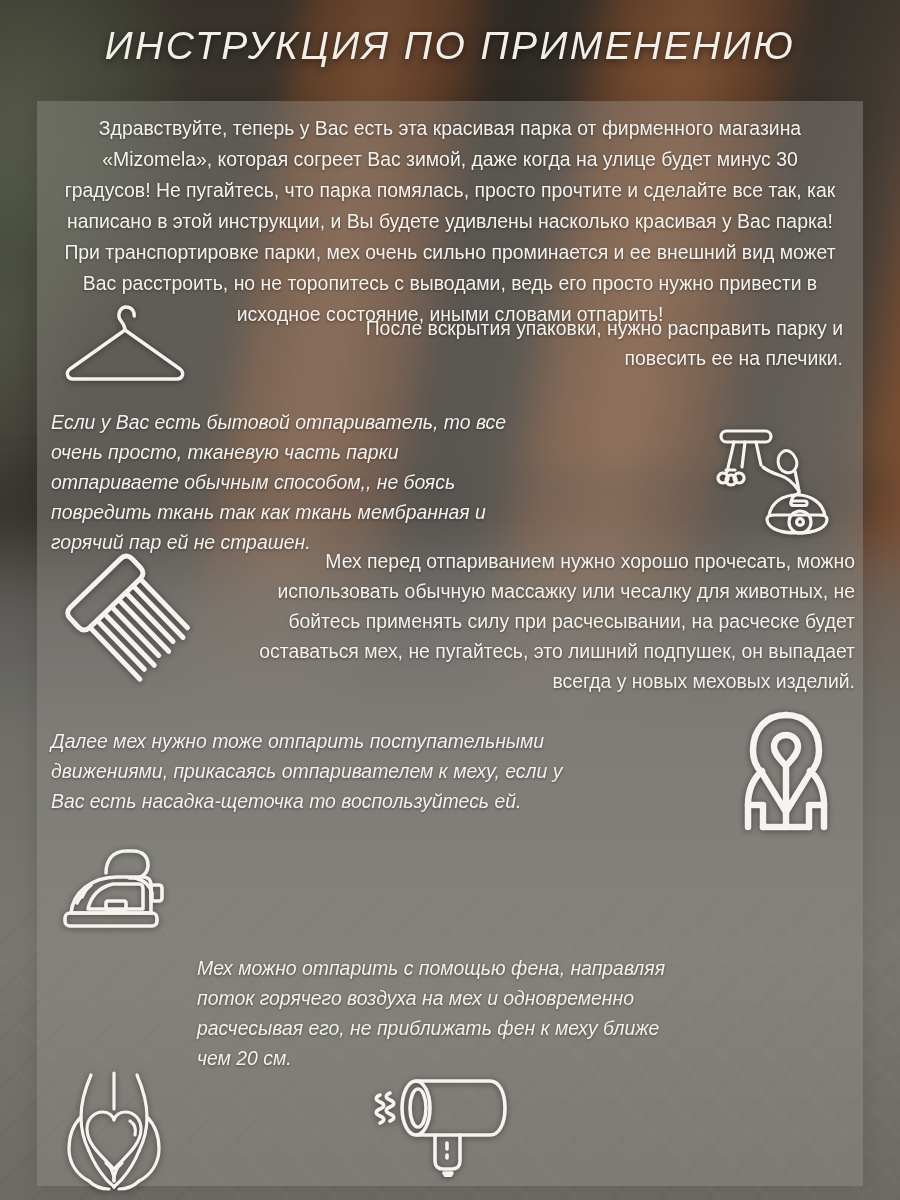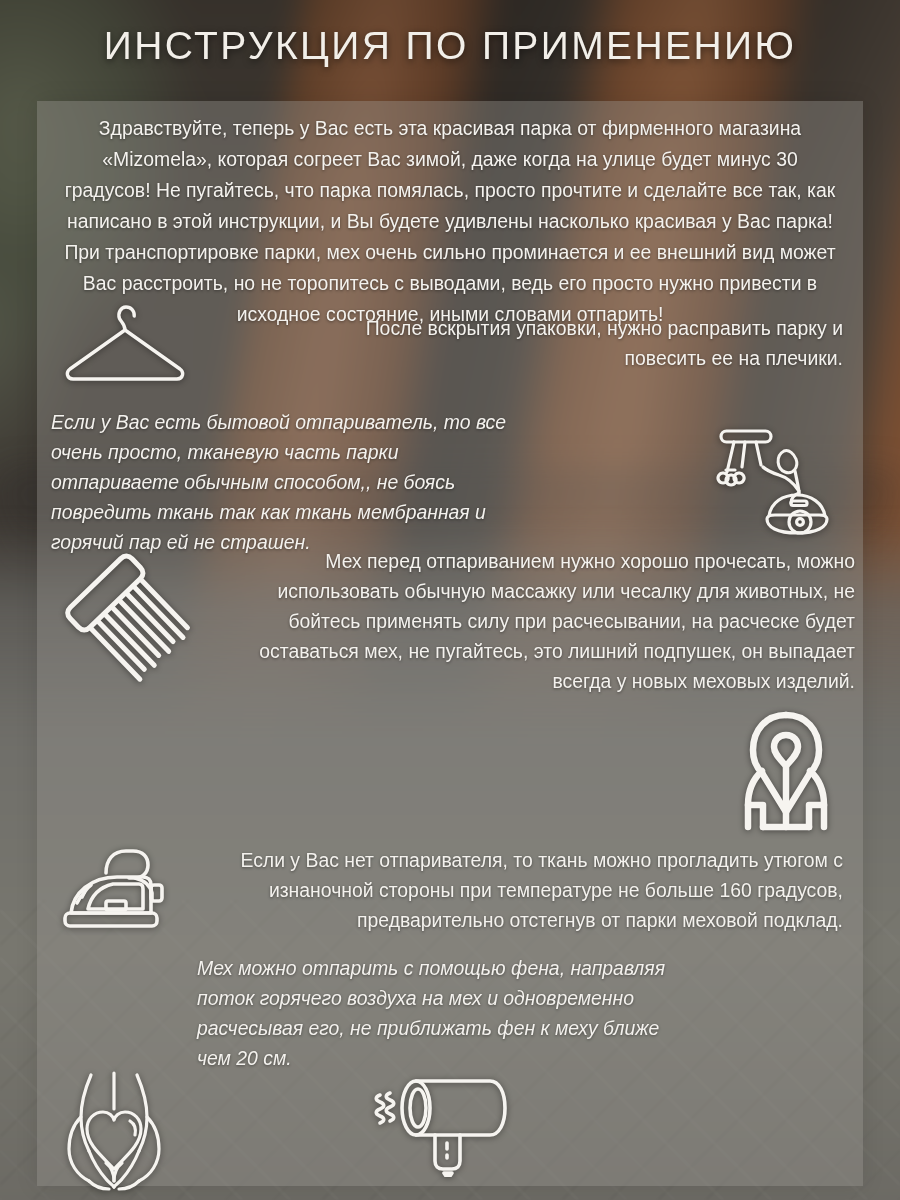--- a/index.html
+++ b/index.html
@@ -89,20 +89,21 @@
     top: 24px;
     left: 0;
     width: 900px;
     text-align: center;
     color: #f2efe9;
     font-size: 39px;
     letter-spacing: 2.4px;
     font-weight: 400;
     text-shadow: 0 2px 7px rgba(0,0,0,0.55);
     white-space: nowrap;
+    font-style: italic;
   }
 
   
   .panel {
     position: absolute;
     left: 37px;
     top: 101px;
     width: 826px;
     height: 1085px;
     background: rgba(150,148,143,0.40);
@@ -219,20 +220,21 @@
               <path d="M34 16 L104 16 C109 16 112 19 112 24 L112 36 C112 41 109 44 104 44 L34 44 C29 44 26 41 26 36 L26 24 C26 19 29 16 34 16 Z"></path>
               <path d="M34 46 L34 116 M44 46 L44 112 M54 46 L54 116 M64 46 L64 112 M74 46 L74 116 M84 46 L84 112 M94 46 L94 116 M104 46 L104 112"></path>
             </g>
           </svg>
         </span>
         <span class="gap"></span>
         <span class="row-text t-right" style="width:624px">Мех перед отпариванием нужно хорошо прочесать, можно использовать обычную массажку или чесалку для животных, не бойтесь применять силу при расчесывании, на расческе будет оставаться мех, не пугайтесь, это лишний подпушек, он выпадает всегда у новых меховых изделий.</span>
       </div>
 
       <div class="row row-parka">
+        <span class="row-text t-left" style="width:520px">Далее мех нужно тоже отпарить поступательными движениями, прикасаясь отпаривателем к меху, если у Вас есть насадка-щеточка то воспользуйтесь ей.</span>
         <span class="gap"></span>
         <span class="icon">
           <svg width="114" height="124" viewBox="0 0 114 124" fill="none" stroke="currentColor" stroke-width="6.5" stroke-linecap="round" stroke-linejoin="round">
             <path d="M57 6 C37 6 24 21 24 41 C24 52 29 60 33 64"></path>
             <path d="M57 6 C77 6 90 21 90 41 C90 52 85 60 81 64"></path>
             <path d="M57 26 C49 26 45 32 45 38 C45 45 52 51 57 57 C62 51 69 45 69 38 C69 32 65 26 57 26 Z"></path>
             <path d="M57 57 L57 118"></path>
             <path d="M33 62 C24 70 19 82 19 96 L19 118"></path>
             <path d="M81 62 C90 70 95 82 95 96 L95 118"></path>
             <path d="M19 96 L34 96 L34 118"></path>
@@ -251,21 +253,20 @@
             <path d="M20 72 C22 52 40 36 66 36 L92 36 C97 36 100 39 100 44 L100 72 Z"></path>
             <rect x="100" y="44" width="11" height="16" rx="3"></rect>
             <rect x="14" y="72" width="92" height="13" rx="5"></rect>
             <path d="M37 68 C40 55 49 46 62 43 L88 43 C91 43 92 45 92 48 L92 68 Z"></path>
             <rect x="55" y="60" width="20" height="9" rx="2"></rect>
             <path d="M31 56 C33 51 36 47 40 44"></path>
             <path d="M26 62 C28 58 30 55 33 52"></path>
           </svg>
         </span>
         <span class="gap"></span>
-        <span class="row-text t-right" style="width:636px">Если у Вас нет отпаривателя, то ткань можно прогладить утюгом с изнаночной стороны при температуре не больше 160 градусов, предварительно отстегнув от парки меховой подклад.</span>
       </div>
 
       <div class="row row-dryer">
         <span class="row-text t-left" style="width:500px">Мех можно отпарить с помощью фена, направляя поток горячего воздуха на мех и одновременно расчесывая его, не приближать фен к меху ближе чем 20 см.</span>
         <span class="gap"></span>
         <span class="icon">
           <svg width="150" height="104" viewBox="0 0 150 104" fill="none" stroke="currentColor" stroke-width="3.6" stroke-linecap="round" stroke-linejoin="round">
             <path d="M44 8 L118 8 C127 8 133 19 133 35 C133 51 127 62 118 62 L44 62"></path>
             <ellipse cx="44" cy="35" rx="14" ry="27"></ellipse>
             <ellipse cx="46" cy="35" rx="8" ry="19"></ellipse>

